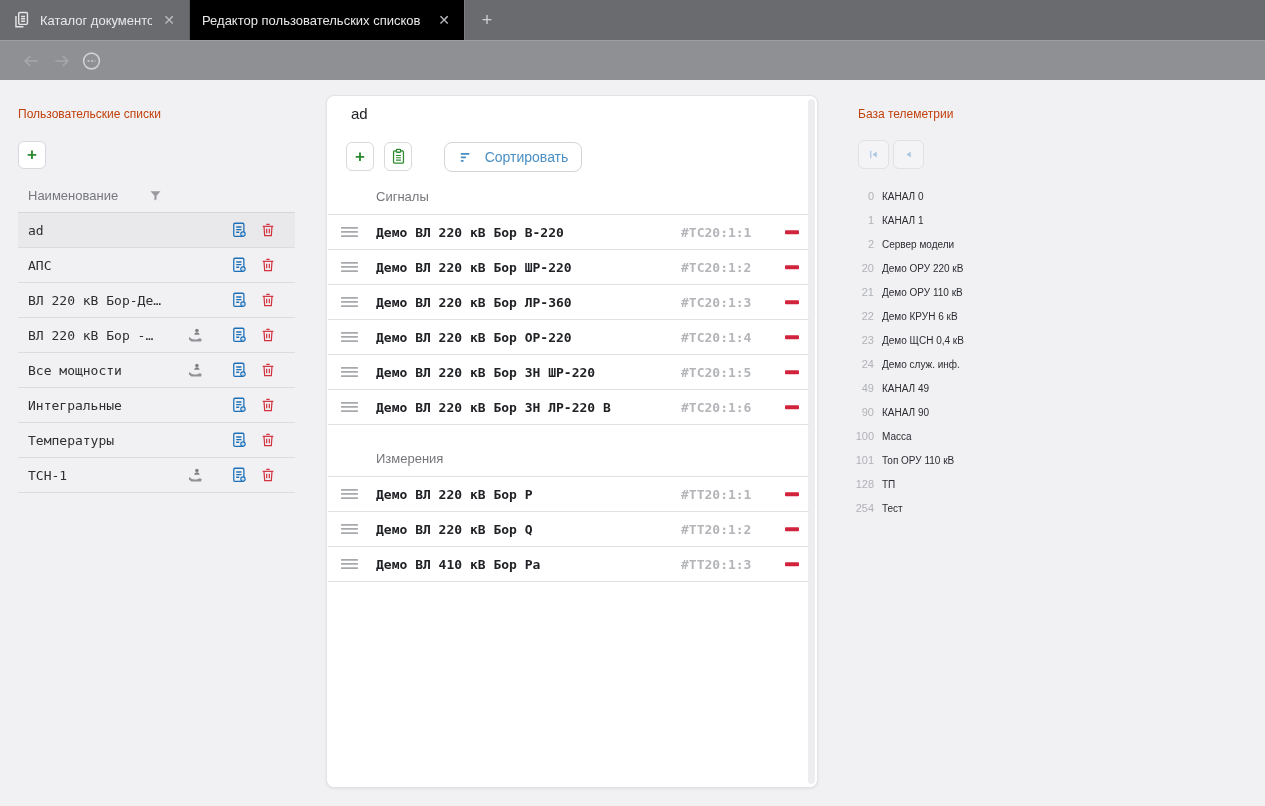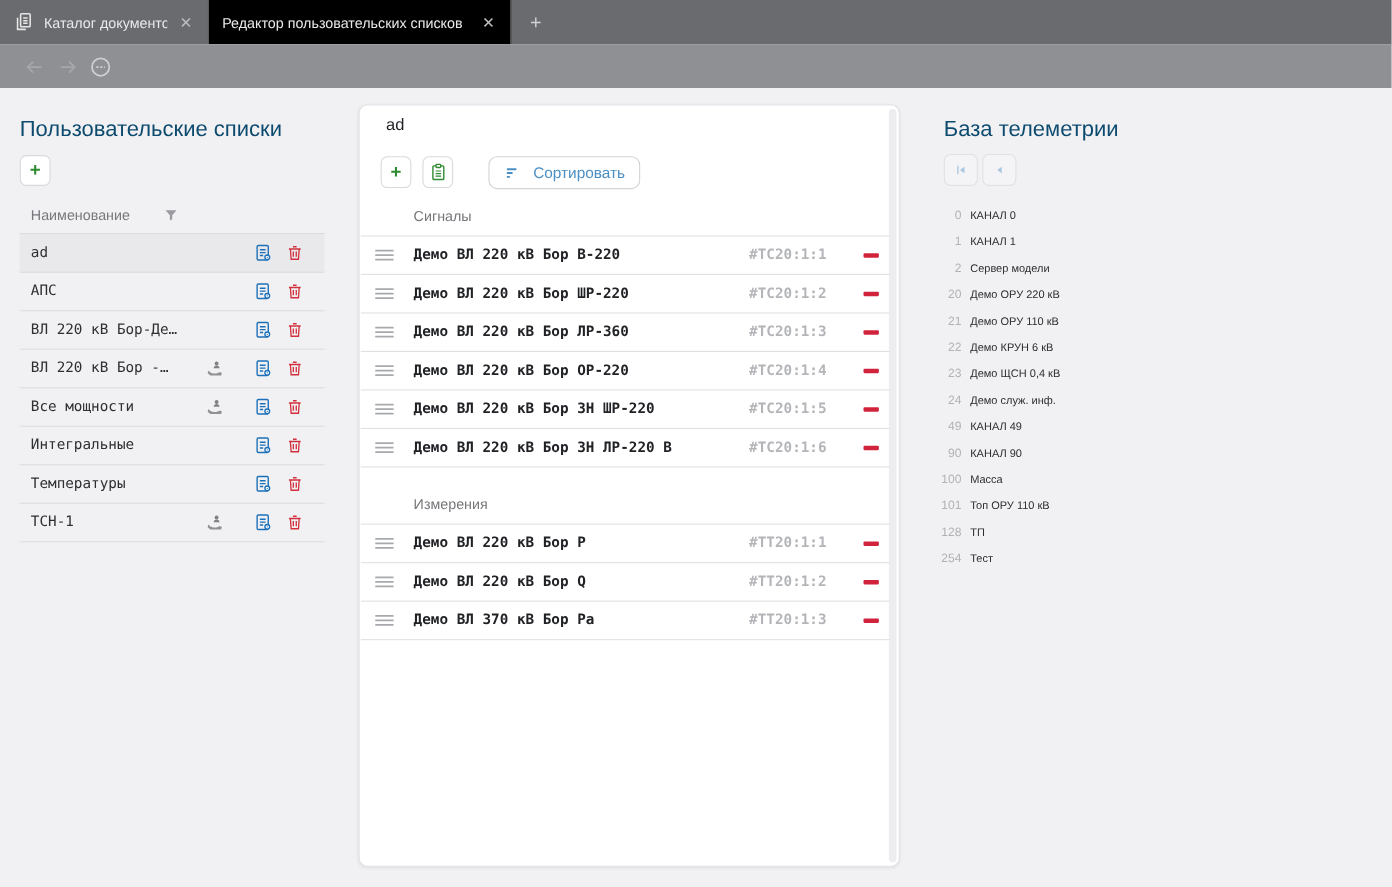--- a/index.html
+++ b/index.html
@@ -19,21 +19,21 @@
              align-items:center; justify-content:center; color:#cfd0d2; font-size:18px; cursor:pointer; }
   .tab-docs-icon { display:flex; }
 
   
   .toolbar { position:absolute; left:0; top:40px; width:1265px; height:40px; background:#8f9093;
              border-top:1px solid #9d9ea1; }
   .tb-ic { position:absolute; top:50%; transform:translateY(-50%); display:flex; }
   .tb-back { left:20px; } .tb-fwd { left:51px; } .tb-collapse { left:81px; }
 
   
-  .panel-title { position:absolute; font-size:20px; color:#0c4a6e; white-space:nowrap; }
+  .panel-title { position:absolute; font-size:12px; color:#c2410c; white-space:nowrap; }
   .lp-title { left:18px; top:107px; }
   .sq-btn { position:absolute; background:#fff; border:1px solid #d9d9dd; border-radius:6px;
             display:flex; align-items:center; justify-content:center; cursor:pointer; }
   .lp-add { left:18px; top:141px; width:28px; height:28px; }
   .plus-glyph { color:#2e8b31; font-size:17px; font-weight:bold; line-height:1; margin-top:-1px; }
 
   .ltable-header { position:absolute; left:18px; top:179px; width:277px; height:34px;
                    border-bottom:1px solid #d5d5d9; }
   .ltable-header .hdr-label { position:absolute; left:10px; top:9px; font-size:13px; color:#77787c; }
   .ltable-header .funnel { position:absolute; left:130px; top:9px; display:flex; }
@@ -449,21 +449,21 @@
         <span class="crow-minus"></span>
       </div>
       <div class="crow">
         <span class="crow-drag">
           <svg width="17" height="12" viewBox="0 0 17 12" fill="#a8a9ad">
             <rect x="0" y="1" width="17" height="1.7" rx="0.5"></rect>
             <rect x="0" y="5.1" width="17" height="1.7" rx="0.5"></rect>
             <rect x="0" y="9.2" width="17" height="1.7" rx="0.5"></rect>
           </svg>
         </span>
-        <span class="crow-name mono">Демо ВЛ 370 кВ Бор Pa</span>
+        <span class="crow-name mono">Демо ВЛ 410 кВ Бор Pa</span>
         <span class="crow-ref mono">#ТТ20:1:3</span>
         <span class="crow-minus"></span>
       </div>
     </div>
 </div>
 
 <div>
   <div class="panel-title rp-title">База телеметрии</div>
 
   <div class="pg-btn pg-first">

